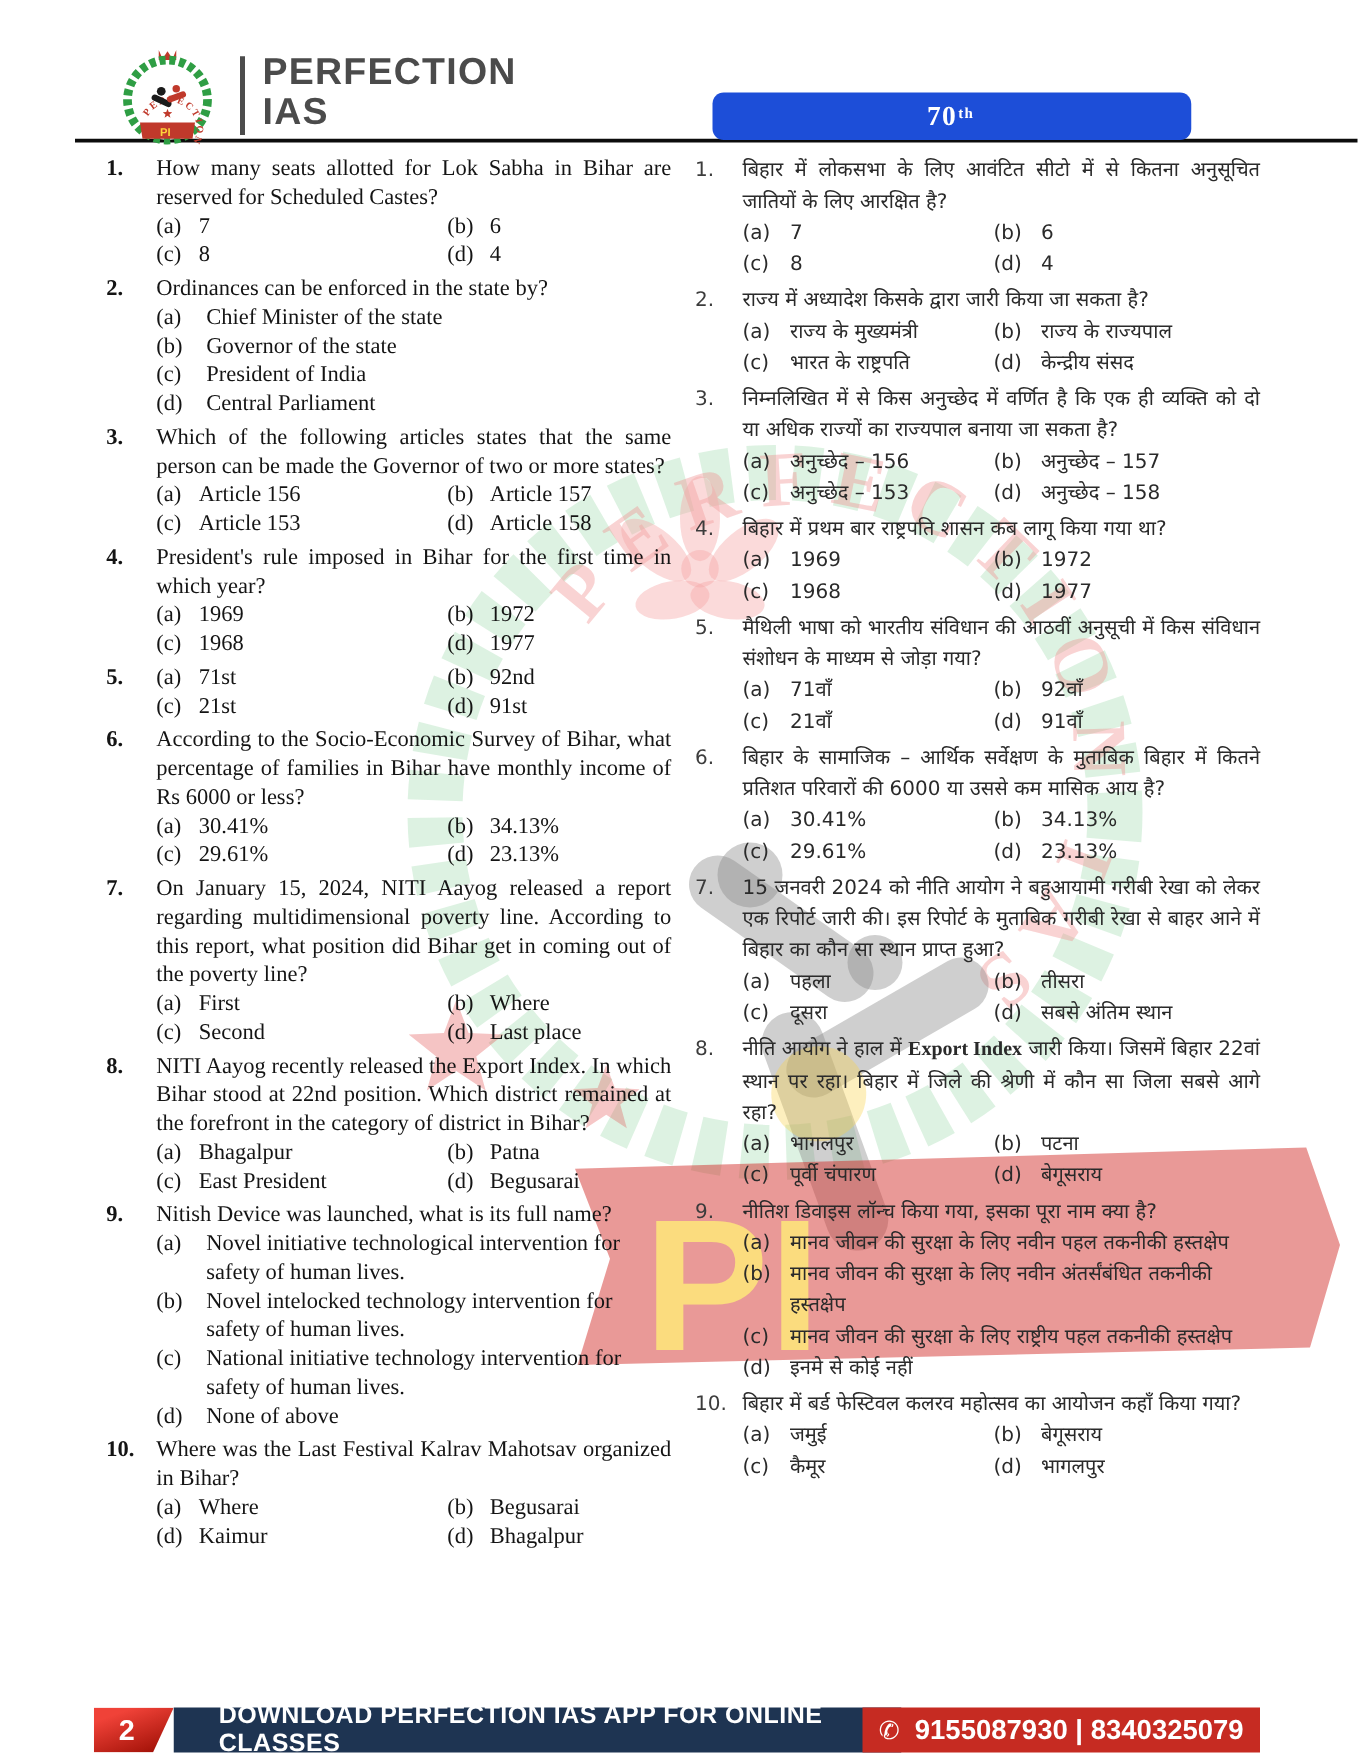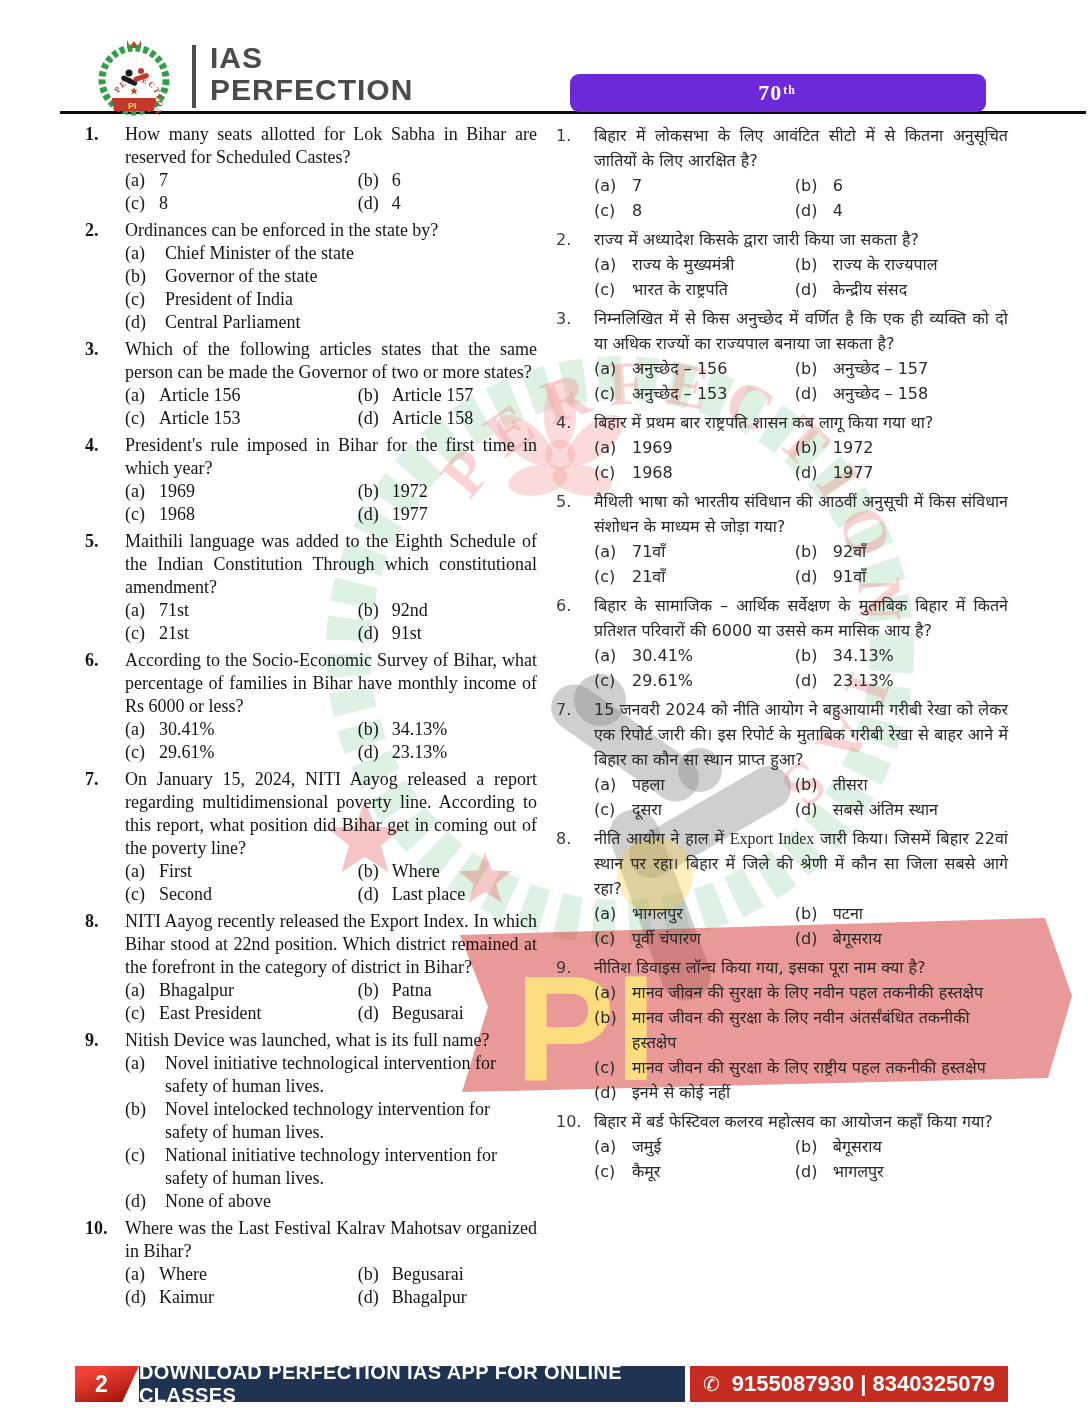--- a/index.html
+++ b/index.html
@@ -15,22 +15,22 @@
   
   .logo-emblem { position:absolute; left:88px; top:34px; width:92px; height:82px; z-index:2; }
   .brand-divider { position:absolute; left:192px; top:45px; width:4px; height:63px; background:#4c4c4c; z-index:2; }
   .brand-text {
     position:absolute; left:210px; top:42px; z-index:2;
     font-family:"Liberation Sans", sans-serif; font-weight:bold;
     font-size:30px; line-height:32px; color:#4b4b4b; letter-spacing:1px;
   }
   .header-rule { position:absolute; left:60px; top:111px; width:1026px; height:3px; background:#0c0c0c; z-index:1; }
   .title-bar {
-    position:absolute; left:570px; top:74px; width:416px; height:38px; z-index:3;
-    background:#6d28d9; border-radius:9px; color:#ffffff;
+    position:absolute; left:570px; top:74px; width:383px; height:38px; z-index:3;
+    background:#1d4ed8; border-radius:9px; color:#ffffff;
     display:flex; align-items:center; justify-content:center;
     font-family:"Liberation Serif", serif; font-weight:bold; font-size:22px; letter-spacing:1px;
   }
   .title-bar sup { font-size:12px; line-height:0; margin:-6px 2px 0 1px; }
 
   
   .col { position:absolute; top:123px; width:452px; z-index:1; }
   .col-en { left:85px; }
   .col-hi { left:556px; }
   .q { display:flex; margin-bottom:4px; }
@@ -43,35 +43,35 @@
   .qnum { flex:none; }
   .qbody { flex:1; min-width:0; }
   .opts2 { display:grid; }
   .q-en .opts2 { grid-template-columns:56.5% 43.5%; }
   .q-hi .opts2 { grid-template-columns:48.5% 51.5%; }
   .opt { display:flex; }
   .olabel { flex:none; width:34px; }
   .opts1 .olabel { width:40px; }
   .q-hi .olabel { width:38px; }
   .otext { flex:1; }
-  .seg-b { font-weight:normal; font-family:"Liberation Serif", serif; }
+  .seg-b { font-weight:bold; font-family:"Liberation Serif", serif; }
 
   
   .footer { position:absolute; left:75px; top:1366px; height:36px; z-index:3; font-family:"Liberation Sans", sans-serif; }
   .page-badge {
     position:absolute; left:0; top:0; width:64px; height:36px;
     background:linear-gradient(160deg,#f04238 20%,#a31208 90%);
     clip-path:polygon(0 0,100% 0,74% 100%,0 100%);
     color:#fff; font-weight:bold; font-size:23px;
     display:flex; align-items:center; padding-left:20px; box-sizing:border-box;
   }
   .app-banner {
     position:absolute; left:64px; top:0; width:546px; height:36px; background:#1e3452;
     color:#fff; font-weight:bold; font-size:20px; letter-spacing:0.4px;
-    display:flex; align-items:center; justify-content:center;
+    display:flex; align-items:center; justify-content:center;padding-left:36px;
   }
   .phone-bar {
     position:absolute; left:615px; top:0; width:318px; height:36px; background:#c62b22;
     color:#fff; font-weight:bold; font-size:22px;
     display:flex; align-items:center; justify-content:center; gap:12px;
   }
   .phone-glyph { font-family:"DejaVu Sans", sans-serif; font-weight:normal; font-size:20px; }
 </style>
 </head>
 <body>
@@ -121,22 +121,22 @@
     <circle cx="41" cy="39" r="3.5" fill="#1a1a1a"></circle>
     <rect x="33" y="44" width="17" height="5" rx="2.5" fill="#1a1a1a" transform="rotate(25 41 46)"></rect>
     <circle cx="53" cy="37" r="3" fill="#c0392b"></circle>
     <rect x="45" y="41" width="16" height="5" rx="2.5" fill="#c0392b" transform="rotate(-20 53 43)"></rect>
     <polygon fill="#c0392b" points="0,-1 0.247,-0.34 0.951,-0.309 0.4,0.13 0.588,0.809 0,0.42 -0.588,0.809 -0.4,0.13 -0.951,-0.309 -0.247,-0.34" transform="translate(46,57) scale(4)"></polygon>
     <path d="M24,64 L68,64 L66,77 L26,77 Z" fill="#c0392b"></path>
     <text x="40" y="74.5" font-family="Liberation Sans, sans-serif" font-size="9" font-weight="bold" fill="#ffd43b">PI</text>
   </svg>
   <div class="brand-divider"></div>
   <div class="brand-text">
+    <div>PERFECTION</div>
     <div>IAS</div>
-    <div>PERFECTION</div>
   </div>
   <div class="header-rule"></div>
   <div class="title-bar">
     <span>70</span>
       <sup>th</sup>
   </div>
 
   <section class="col col-en" id="col-en">
       <div class="q q-en">
         <div class="qnum">1.</div>
@@ -230,21 +230,20 @@
             <div class="opt">
               <span class="olabel">(d)</span>
               <span class="otext">1977</span>
             </div>
           </div>
         </div>
       </div>
       <div class="q q-en">
         <div class="qnum">5.</div>
         <div class="qbody">
-          <div class="qtext">Maithili language was added to the Eighth Schedule of the Indian Constitution Through which constitutional amendment?</div>
           <div class="opts opts2">
             <div class="opt">
               <span class="olabel">(a)</span>
               <span class="otext">71st</span>
             </div>
             <div class="opt">
               <span class="olabel">(b)</span>
               <span class="otext">92nd</span>
             </div>
             <div class="opt">

